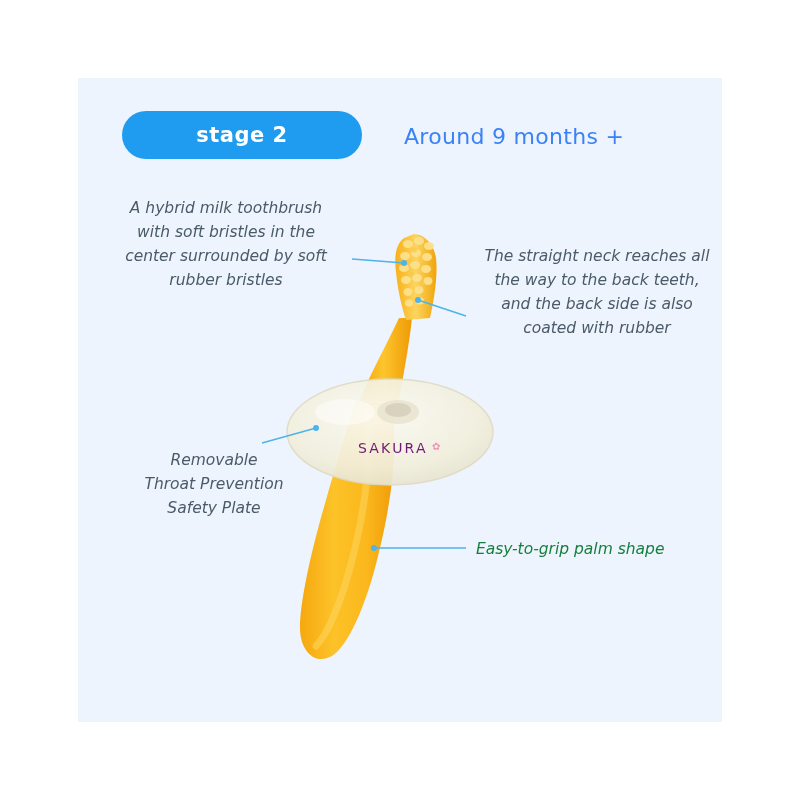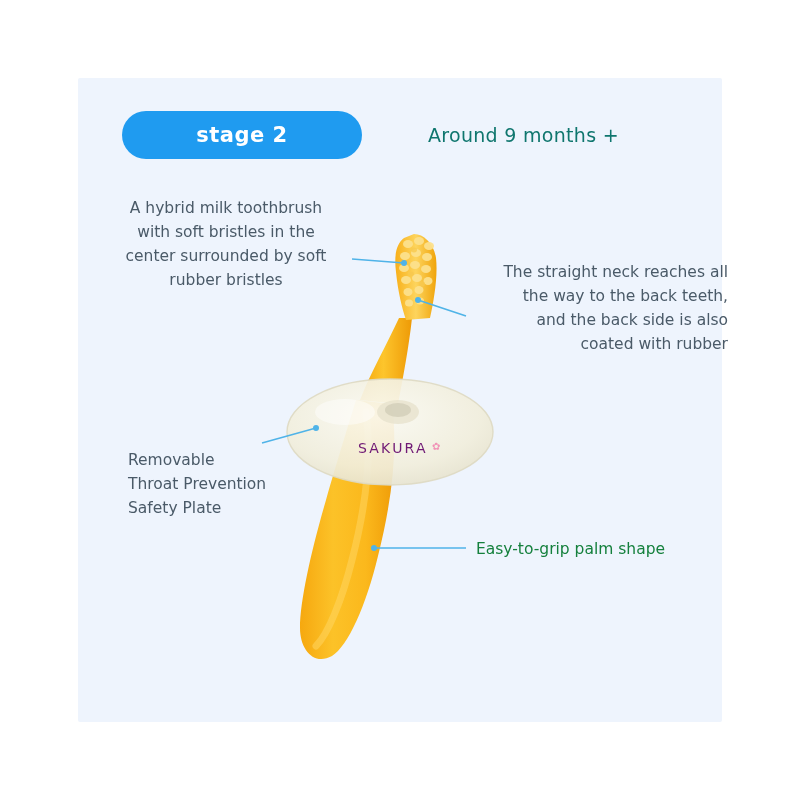--- a/index.html
+++ b/index.html
@@ -43,50 +43,51 @@
     font-weight: bold;
     letter-spacing: 0.5px;
     display: flex;
     align-items: center;
     justify-content: center;
   }
   .subtitle {
     position: absolute;
     left: 404px;
     top: 124px;
-    color: #0f766e;
-    font-size: 19px;
+    color: #3b82f6;
+    font-size: 22px;
     letter-spacing: 0.3px;
     white-space: nowrap;
-    margin-left: 24px;
   }
   
   .callout {
     position: absolute;
     color: #4a5a68;
     font-size: 15.5px;
     line-height: 24px;
     white-space: pre-line;
+    font-style: italic;
   }
   .c-topleft {
     left: 100px;
     top: 196px;
     width: 252px;
     text-align: center;
   }
   .c-topright {
     left: 466px;
-    top: 260px;
+    top: 244px;
     width: 262px;
-    text-align: right;
+    text-align: center;
   }
   .c-plate {
     left: 128px;
     top: 448px;
     width: 172px;
+    text-align: center;
   }
   .c-grip {
     left: 476px;
     top: 538px;
     width: 230px;
     color: #15803d;
     font-size: 15.5px;
     line-height: 22px;
   }
   

